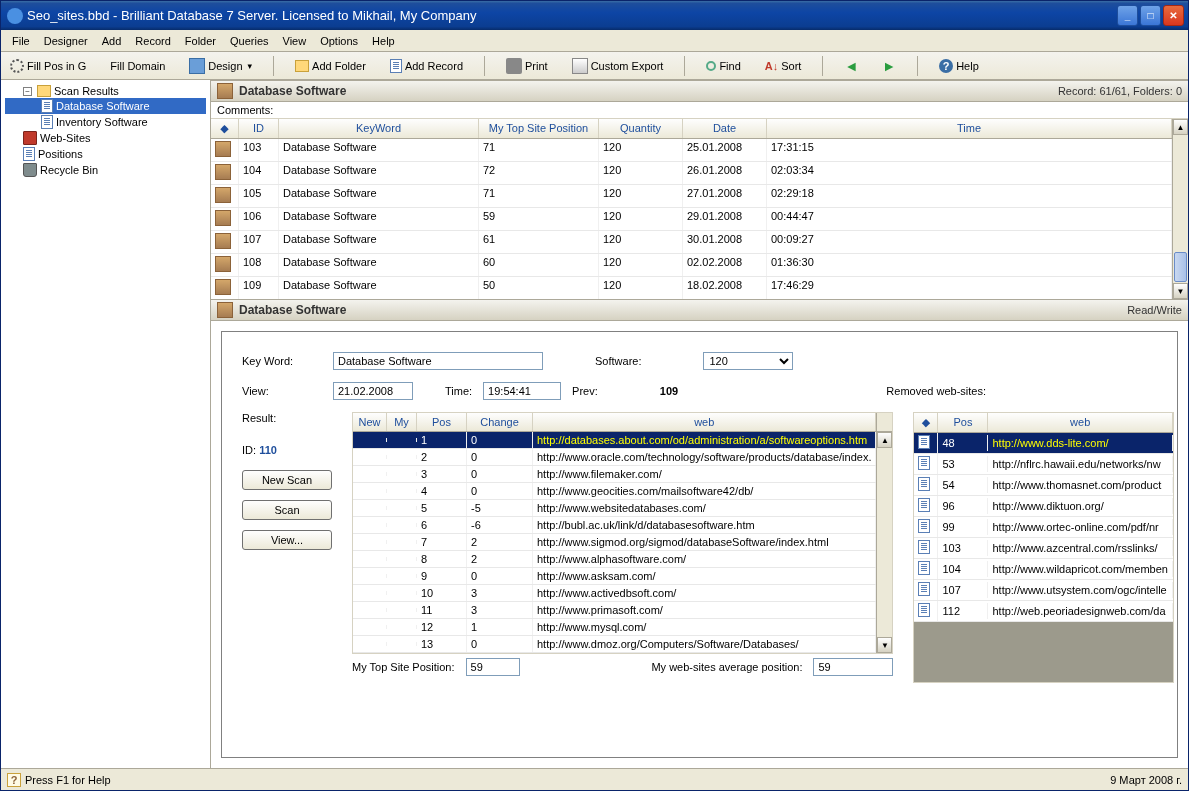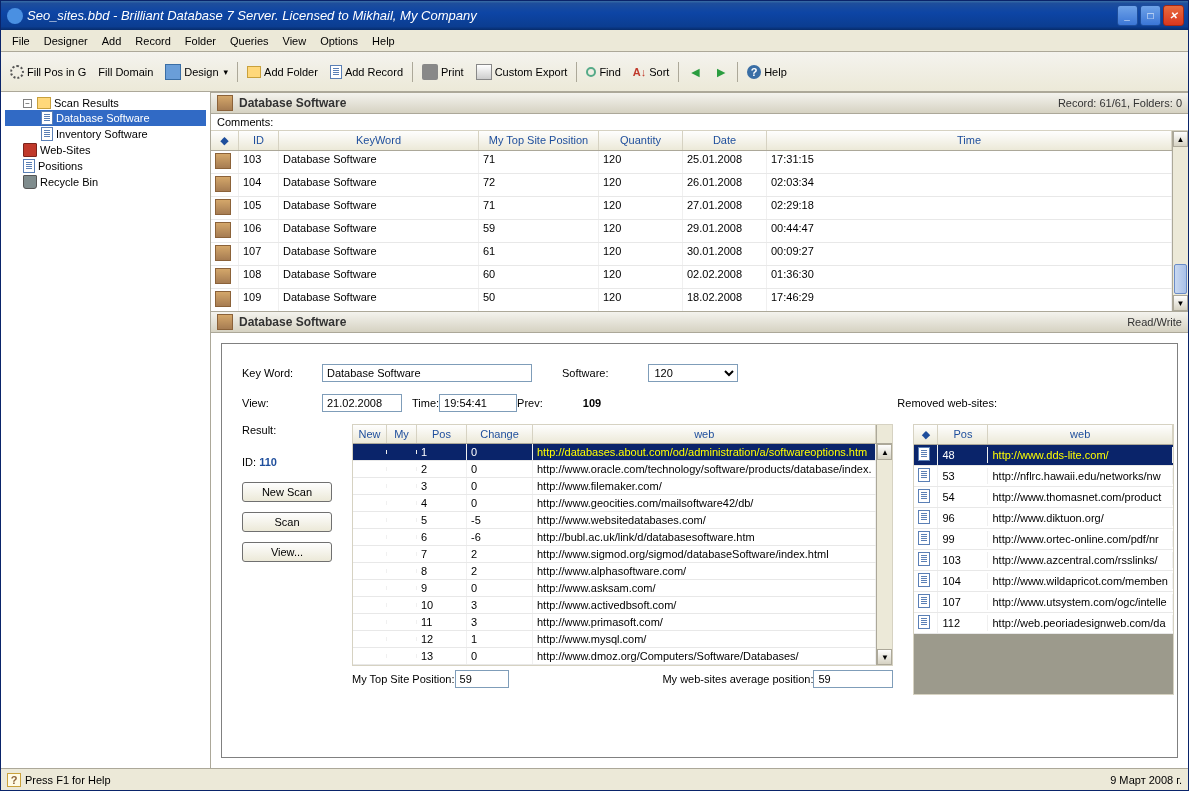--- a/index.html
+++ b/index.html
@@ -1,26 +1,26 @@
 <!DOCTYPE html>
 <html><head>
 <meta charset="utf-8">
 <style>
 * { box-sizing: border-box; margin: 0; padding: 0; }
 body { font-family: Tahoma, Arial, sans-serif; font-size: 11px; background: #ece9d8; overflow: hidden; }
 .window { width: 1189px; height: 791px; display: flex; flex-direction: column; border: 1px solid #0a246a; }
-.titlebar { height: 29px; background: linear-gradient(to bottom, #3a6ea5 0%, #1e4e9c 8%, #0d45a5 40%, #0b3d91 88%, #072c6b 100%); color: #fff; display: flex; align-items: center; padding: 0 4px 0 6px; font-size: 13px; font-style: italic; }
+.titlebar { height: 29px; background: linear-gradient(to bottom, #3a6ea5 0%, #1e4e9c 8%, #0d45a5 40%, #0b3d91 88%, #072c6b 100%); color: #fff; display: flex; align-items: center; padding: 0 4px 0 6px; font-size: 13px; }
 .titlebar-icon { width: 16px; height: 16px; background: #4a90e2; border-radius: 50%; margin-right: 4px; }
 .titlebar-text { flex: 1; }
 .titlebar-btns { display: flex; gap: 2px; }
 .titlebar-btn { width: 21px; height: 21px; background: linear-gradient(to bottom, #6fa3e8, #3b76d6); border: 1px solid #1e4e9c; border-radius: 3px; display: flex; align-items: center; justify-content: center; color: #fff; font-size: 10px; font-weight: bold; cursor: pointer; }
 .titlebar-btn.close { background: linear-gradient(to bottom, #e86b3d, #d9371f); border-color: #a52814; }
 .menubar { height: 22px; background: #ece9d8; border-bottom: 1px solid #aca899; display: flex; align-items: center; padding: 0 4px; }
 .menubar-item { padding: 2px 7px; cursor: pointer; }
-.toolbar { height: 40px; background: linear-gradient(to bottom, #f4f3ee, #ece9d8); border-bottom: 1px solid #aca899; display: flex; align-items: center; padding: 0 4px; gap: 2px; }
+.toolbar { height: 28px; background: linear-gradient(to bottom, #f4f3ee, #ece9d8); border-bottom: 1px solid #aca899; display: flex; align-items: center; padding: 0 4px; gap: 14px; }
 .tb-btn { padding: 2px 4px; display: flex; align-items: center; gap: 3px; cursor: pointer; border: 1px solid transparent; }
 .tb-icon { width: 16px; height: 16px; display: inline-block; }
 .tb-sep { width: 1px; height: 20px; background: #aca899; margin: 0 2px; }
 .dropdown-arrow::after { content: "▾"; margin-left: 2px; font-size: 9px; }
 .main-area { flex: 1; display: flex; background: #fff; overflow: hidden; }
 .tree-panel { width: 210px; background: #fff; border-right: 1px solid #aca899; padding: 4px; }
 .tree-item { padding: 1px 2px; cursor: pointer; display: flex; align-items: center; gap: 3px; }
 .tree-item.selected { background: #316ac5; color: #fff; }
 .tree-indent-1 { padding-left: 18px; }
 .tree-indent-2 { padding-left: 36px; }
@@ -33,21 +33,21 @@
 .grid-header-cell { padding: 3px 4px; border-right: 1px solid #d6d2c2; color: #1e4e9c; font-weight: normal; text-align: center; }
 .grid-body { overflow-y: auto; }
 .grid-row { display: flex; border-bottom: 1px solid #e8e8e8; }
 .grid-cell { padding: 2px 4px; border-right: 1px solid #f0f0f0; overflow: hidden; white-space: nowrap; }
 .top-grid-area { display: flex; }
 .top-grid { flex: 1; }
 .scrollbar-v { width: 16px; background: #ece9d8; border-left: 1px solid #aca899; display: flex; flex-direction: column; }
 .scroll-btn { height: 16px; background: linear-gradient(to bottom, #fefefe, #d6d2c2); border: 1px solid #aca899; display: flex; align-items: center; justify-content: center; font-size: 8px; cursor: pointer; }
 .scroll-thumb { height: 30px; background: linear-gradient(to right, #c9d8f0, #a8c0e8); border: 1px solid #6a8cc8; margin: 1px; border-radius: 2px; }
 .form-area { flex: 1; background: #fff; padding: 20px; overflow: auto; border: 1px solid #808080; margin: 10px; }
-.form-row { display: flex; align-items: center; gap: 0; margin-bottom: 12px; }
+.form-row { display: flex; align-items: center; gap: 11px; margin-bottom: 12px; }
 .form-label { width: 80px; }
 .form-input { border: 1px solid #7f9db9; padding: 2px 4px; font-family: inherit; font-size: 11px; background: #fff; }
 .form-select { border: 1px solid #7f9db9; padding: 1px; font-family: inherit; font-size: 11px; background: #fff; }
 .btn-classic { background: linear-gradient(to bottom, #fefefe, #ece9d8); border: 1px solid #707070; border-radius: 3px; padding: 3px 0; width: 90px; font-family: inherit; font-size: 11px; cursor: pointer; }
 .inner-layout { display: flex; gap: 20px; }
 .left-controls { width: 96px; display: flex; flex-direction: column; gap: 10px; }
 .result-grid-area { flex: 1; }
 .removed-area { width: 270px; }
 .small-table { border: 1px solid #d6d2c2; }
 .statusbar { height: 22px; background: #ece9d8; border-top: 1px solid #aca899; display: flex; align-items: center; padding: 0 6px; }

